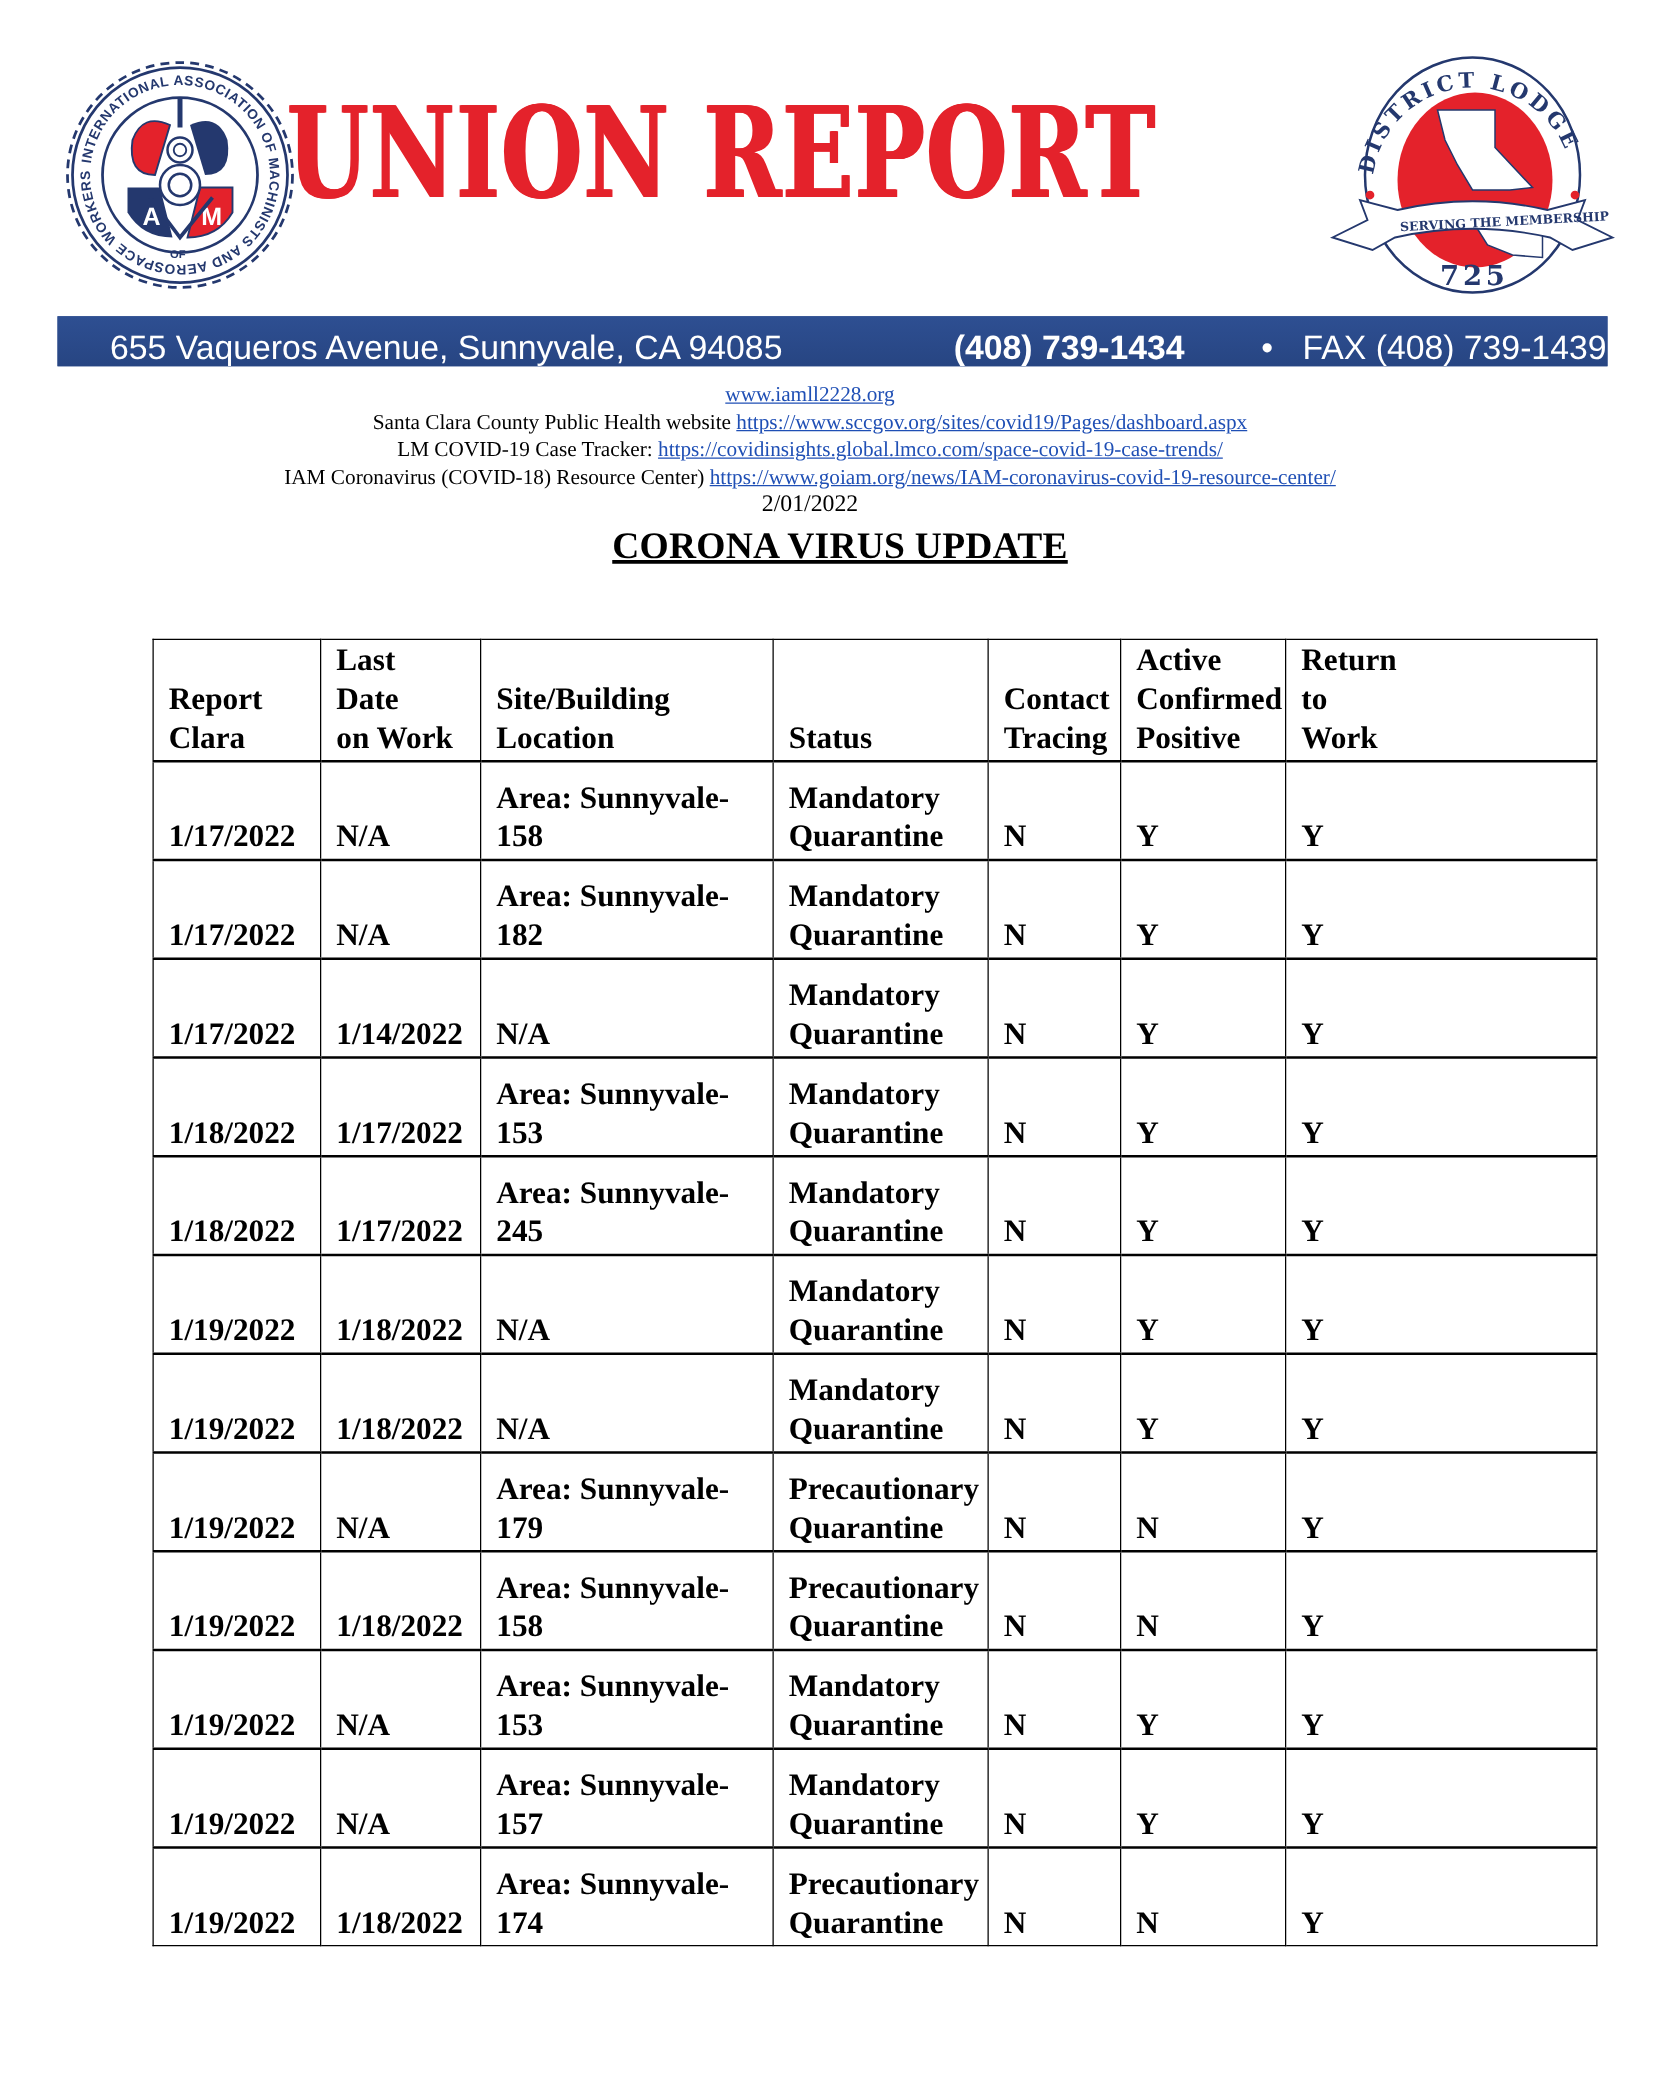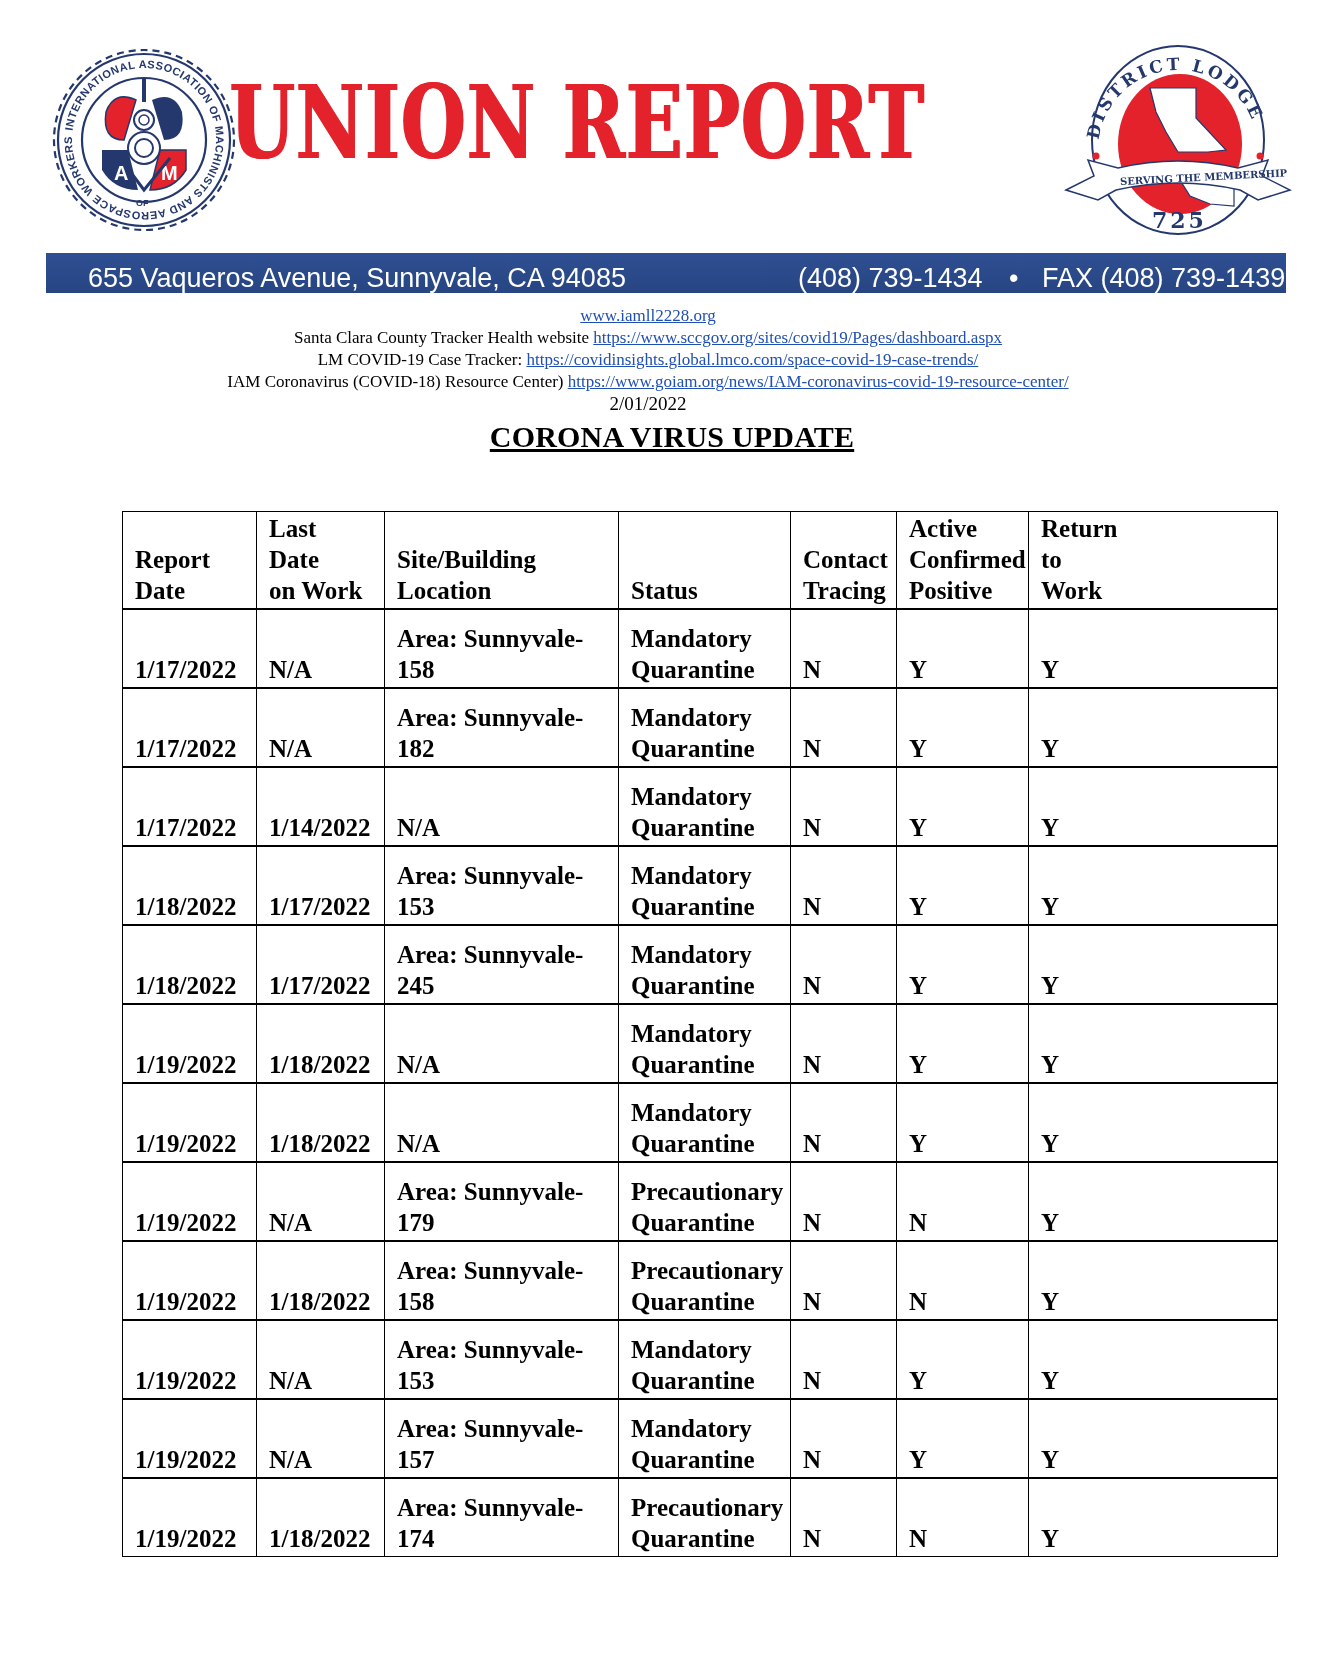--- a/index.html
+++ b/index.html
@@ -18,21 +18,21 @@
     white-space: nowrap; text-shadow: 1px 0 0 #e4222b, -1px 0 0 #e4222b;
   }
   .banner {
     position: absolute; left: 46px; top: 253px; width: 1240px; height: 40px;
     background: #2b4a8b;
     background-image: linear-gradient(180deg, #2e4f92 0%, #274582 100%);
     display: flex; align-items: center;
     font-family: "Liberation Sans", sans-serif; color: #ffffff; font-size: 27px;
   }
   .banner .address { position: absolute; left: 42px; top: 10px; }
-  .banner .phone { position: absolute; left: 752px; top: 10px; }
+  .banner .phone { position: absolute; left: 717px; top: 10px; font-weight: bold; }
   .banner .dot { position: absolute; left: 963px; top: 10px; }
   .banner .fax { position: absolute; left: 996px; top: 10px; }
 
   
   .links { position: absolute; left: 0; top: 305px; width: 1296px; text-align: center; font-size: 17px; line-height: 22px; }
   .links a { color: #1f4fb5; text-decoration: underline; }
   .links .row { white-space: nowrap; }
   .date-line { font-size: 19px; font-family: Liberation Serif, serif; }
   .page-title { position: absolute; left: 0; top: 420px; width: 1344px; text-align: center; font-size: 30px; font-weight: bold; text-decoration: underline; letter-spacing: 0.2px; }
 
@@ -114,21 +114,21 @@
     <span class="dot">•</span>
     <span class="fax">FAX (408) 739-1439</span>
   </div>
 </div>
 
 <div class="links">
   <div class="row">
     <a>www.iamll2228.org</a>
   </div>
   <div class="row">
-    <span>Santa Clara County Tracker Health website </span><a>https://www.sccgov.org/sites/covid19/Pages/dashboard.aspx</a>
+    <span>Santa Clara County Public Health website </span><a>https://www.sccgov.org/sites/covid19/Pages/dashboard.aspx</a>
   </div>
   <div class="row">
     <span>LM COVID-19 Case Tracker: </span><a>https://covidinsights.global.lmco.com/space-covid-19-case-trends/</a>
   </div>
   <div class="row">
     <span>IAM Coronavirus (COVID-18) Resource Center) </span><a>https://www.goiam.org/news/IAM-coronavirus-covid-19-resource-center/</a>
   </div>
   <div class="row date-line">2/01/2022</div>
 </div>
 
@@ -141,21 +141,21 @@
       <col class="col-site">
       <col class="col-status">
       <col class="col-contact">
       <col class="col-active">
       <col class="col-return">
   </colgroup>
   <thead>
     <tr id="header-row">
         <th>
           <div>Report</div>
-          <div>Date</div>
+          <div>Clara</div>
         </th>
         <th>
           <div>Last Date</div>
           <div>on Work</div>
         </th>
         <th>
           <div>Site/Building</div>
           <div>Location</div>
         </th>
         <th>

